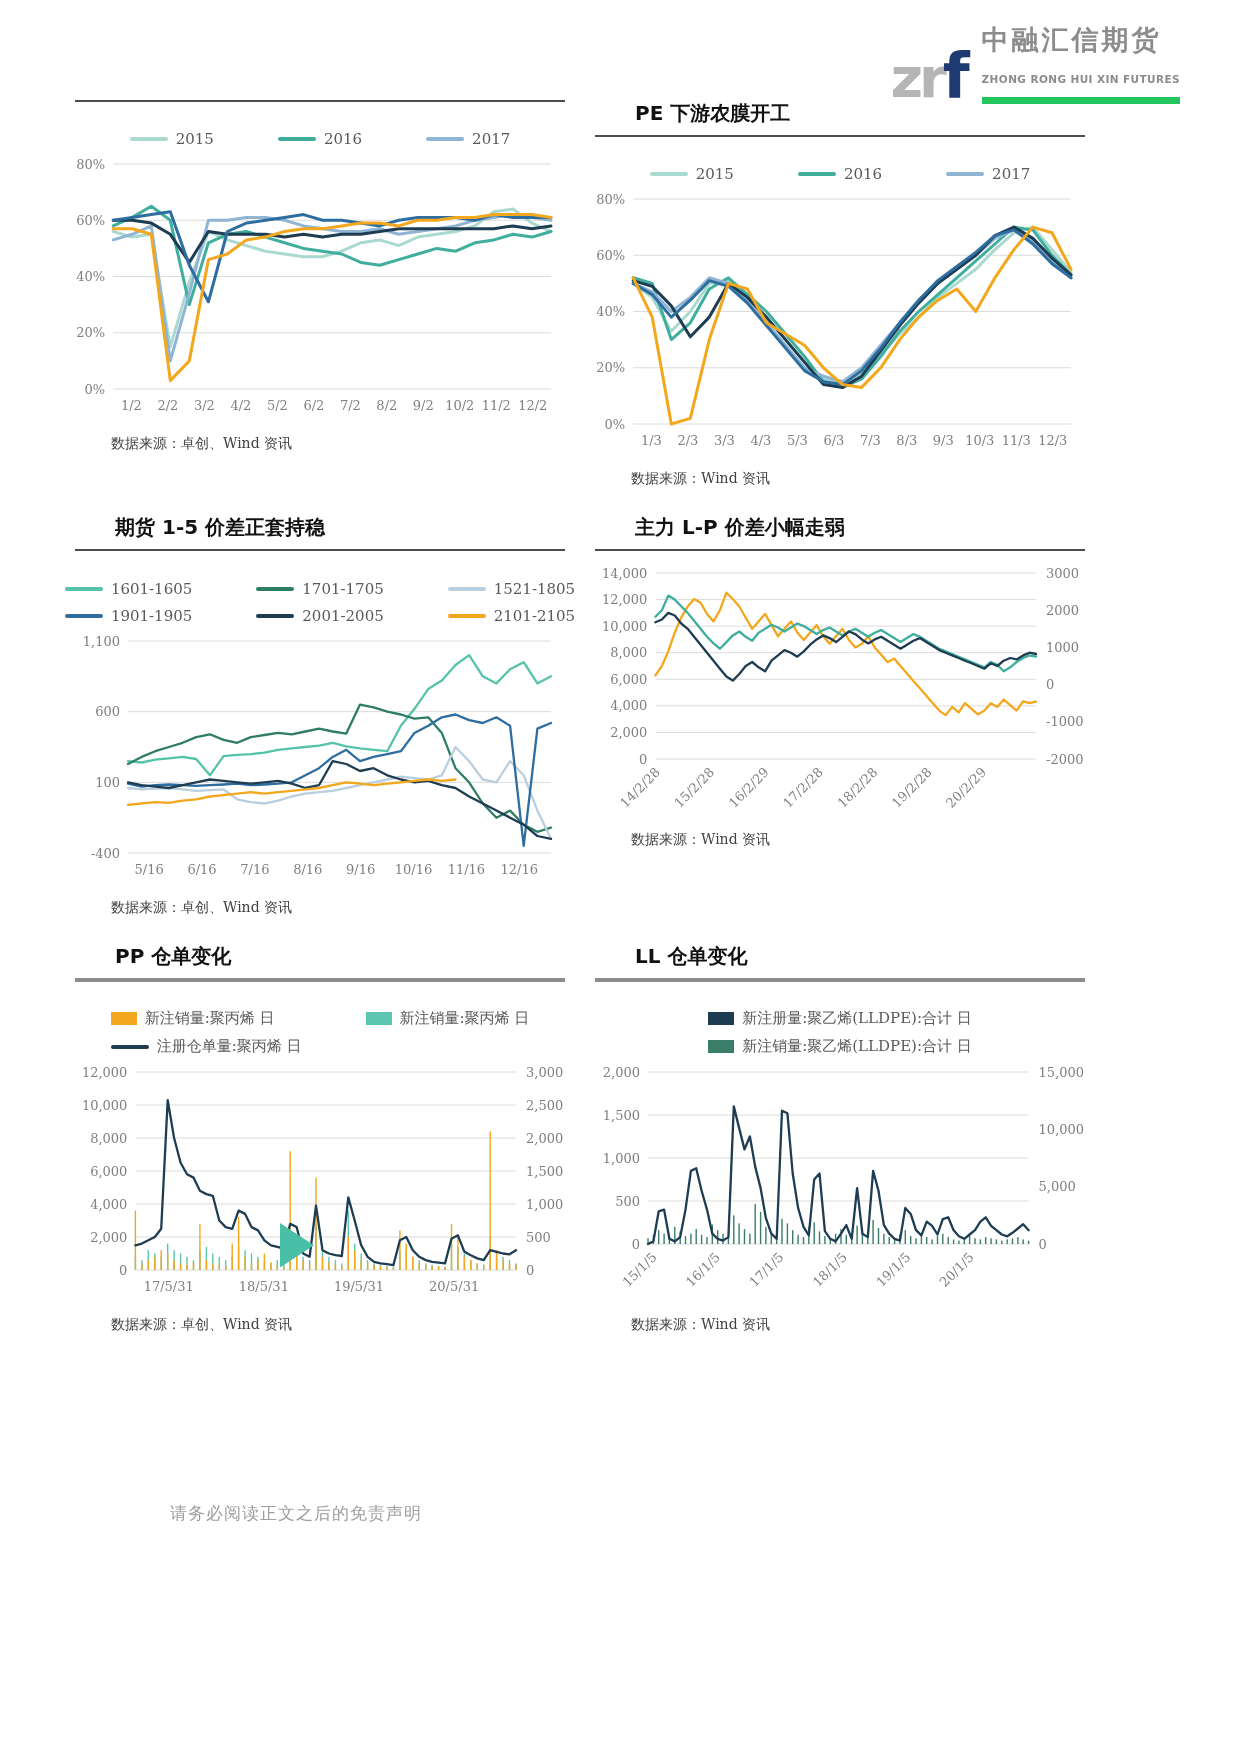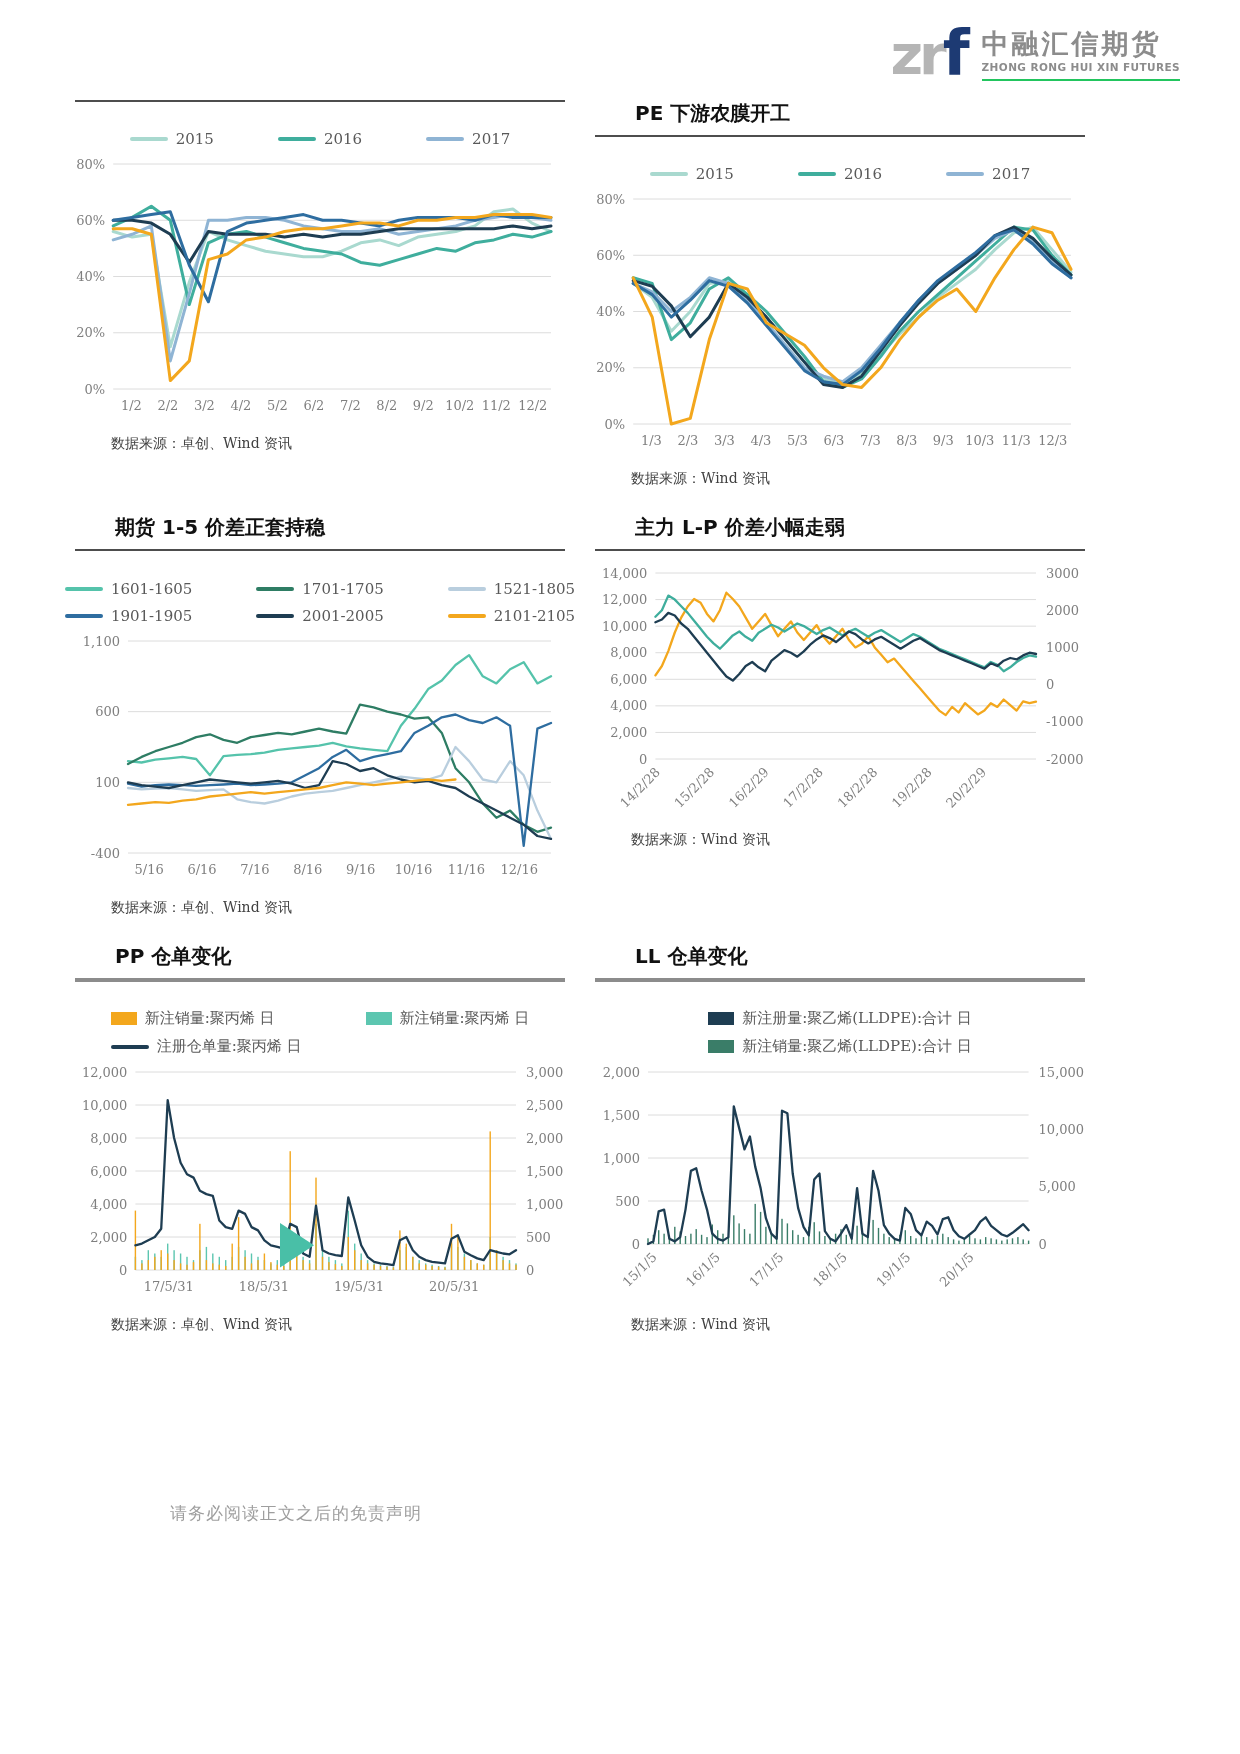--- a/index.html
+++ b/index.html
@@ -4,23 +4,23 @@
 <style>
   html,body{margin:0;padding:0;background:#ffffff;}
   .page{width:1240px;height:1754px;position:relative;background:#fff;overflow:hidden;
         font-family:"DejaVu Sans",sans-serif;}
   
   header{height:98px;position:relative;}
   .logo{position:absolute;right:60px;top:25px;display:flex;align-items:flex-end;gap:12px;}
   .logo-mark{font-family:"DejaVu Sans",sans-serif;font-weight:bold;line-height:0.9;}
   .logo-mark .zr{color:#b5b5b5;font-size:56px;letter-spacing:-4px;}
   .logo-mark .f{color:#1d3a73;font-size:62px;}
-  .logo-text{padding-bottom:6px;border-bottom:2px solid #22c55e;}
+  .logo-text{padding-bottom:12px;border-bottom:7px solid #22c55e;}
   .logo-text .cn{color:#8c8c8c;font-weight:bold;font-size:27px;letter-spacing:3px;line-height:1.1;}
-  .logo-text .en{color:#8c8c8c;font-weight:bold;font-size:10.5px;letter-spacing:.4px;margin-top:2px;}
+  .logo-text .en{color:#8c8c8c;font-weight:bold;font-size:10.5px;letter-spacing:.4px;margin-top:18px;}
   
   .grid{display:grid;grid-template-columns:490px 490px;column-gap:30px;row-gap:26px;padding:2px 75px 0;}
   .panel{width:490px;}
   .chart-title{font-size:20px;font-weight:bold;color:#111;margin:0 0 8px;padding-left:40px;
                font-family:"DejaVu Sans",sans-serif;}
   .rule{height:0;border-top:2px solid #4d4d4d;margin-bottom:12px;}
   .panel.thick .rule{border-top:4px solid #8c8c8c;}
   .legend{display:grid;justify-content:center;column-gap:64px;row-gap:9px;align-content:end;margin-bottom:6px;}
   .lg36{min-height:34px;} .lg64{min-height:62px;}
   [data-chart="3"] .legend{column-gap:16px;}

